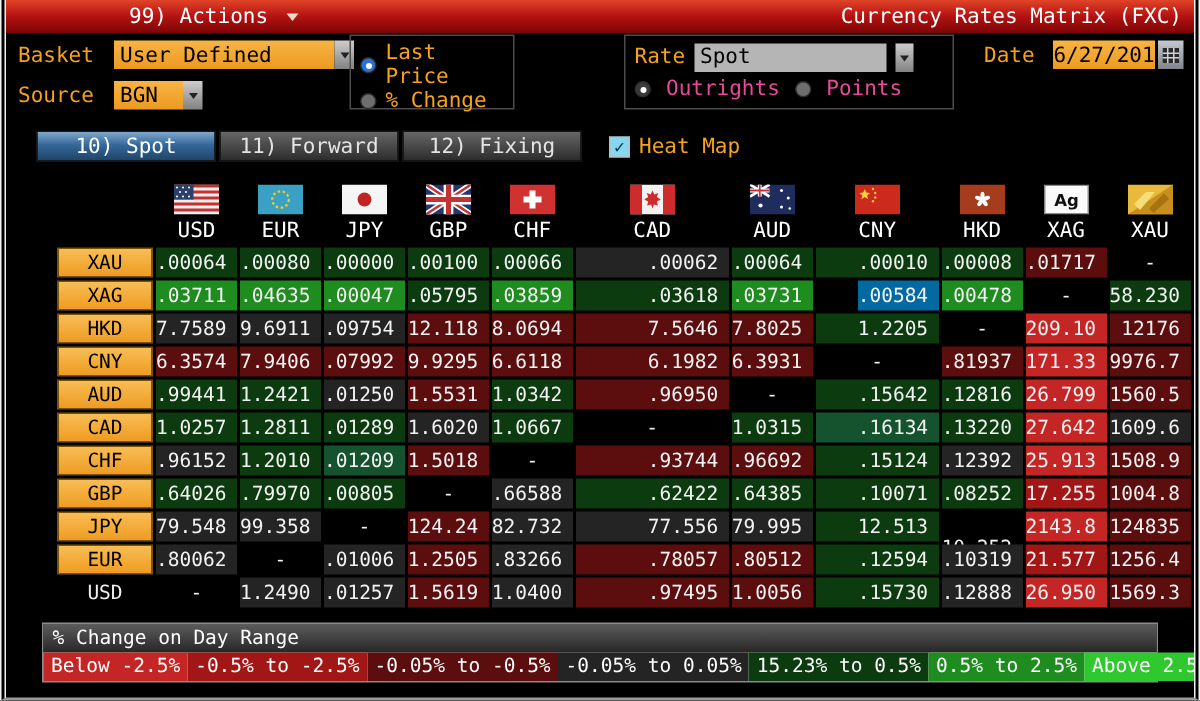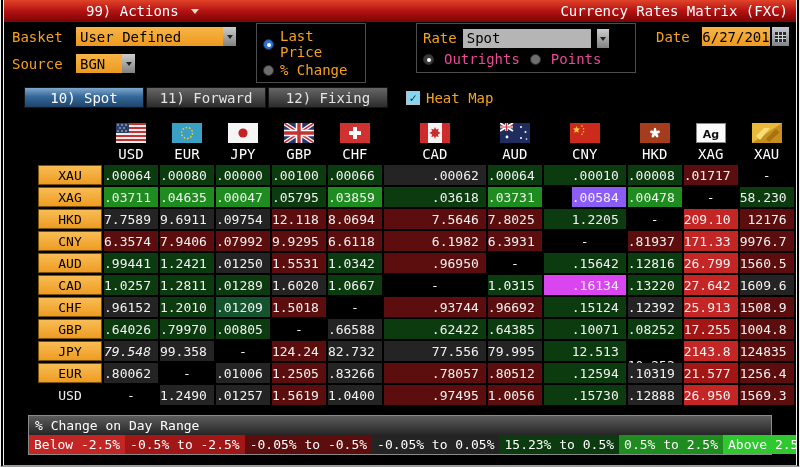--- a/index.html
+++ b/index.html
@@ -79,21 +79,21 @@
     </div>
 
     <span class="lbl" style="left:8px;top:34px">Source</span>
     <div class="dd" style="left:72px;top:32px">
       <span class="val" style="width:46px">BGN</span>
       <span class="arrowbtn">
           <span class="tri"></span>
         </span>
     </div>
 
-    <div class="groupbox" style="left:252px;top:1px;width:110px;height:60px">
+    <div class="groupbox" style="left:229px;top:1px;width:110px;height:50px">
       <div class="radio-row">
         <span class="radio selblue"></span>
         <span class="lbl" style="position:static">Last Price</span>
       </div>
       <div class="radio-row">
         <span class="radio"></span>
         <span class="lbl" style="position:static">% Change</span>
       </div>
     </div>
 
@@ -278,21 +278,21 @@
       <div class="cell" style="background: rgb(92, 14, 14);">.01717</div>
       <div class="cell dash" style="background: rgb(0, 0, 0);">-</div>
       <div class="rowlabel chip">XAG</div>
       <div class="cell" style="background: rgb(31, 140, 31);">.03711</div>
       <div class="cell" style="background: rgb(31, 140, 31);">.04635</div>
       <div class="cell" style="background: rgb(31, 140, 31);">.00047</div>
       <div class="cell" style="background: rgb(11, 59, 15);">.05795</div>
       <div class="cell" style="background: rgb(31, 140, 31);">.03859</div>
       <div class="cell" style="background: rgb(11, 59, 15);">.03618</div>
       <div class="cell" style="background: rgb(31, 140, 31);">.03731</div>
-      <div class="cell" style="background: #8b5cf6; margin-left: 28px;">.00584</div>
+      <div class="cell" style="background: #0369a1; margin-left: 28px;">.00584</div>
       <div class="cell" style="background: rgb(31, 140, 31);">.00478</div>
       <div class="cell dash" style="background: rgb(0, 0, 0);">-</div>
       <div class="cell" style="background: rgb(11, 59, 15);">58.230</div>
       <div class="rowlabel chip">HKD</div>
       <div class="cell" style="background: rgb(36, 36, 36);">7.7589</div>
       <div class="cell" style="background: rgb(36, 36, 36);">9.6911</div>
       <div class="cell" style="background: rgb(36, 36, 36);">.09754</div>
       <div class="cell" style="background: rgb(92, 14, 14);">12.118</div>
       <div class="cell" style="background: rgb(92, 14, 14);">8.0694</div>
       <div class="cell" style="background: rgb(92, 14, 14);">7.5646</div>
@@ -326,21 +326,21 @@
       <div class="cell" style="background: rgb(196, 38, 38);">26.799</div>
       <div class="cell" style="background: rgb(92, 14, 14);">1560.5</div>
       <div class="rowlabel chip">CAD</div>
       <div class="cell" style="background: rgb(11, 59, 15);">1.0257</div>
       <div class="cell" style="background: rgb(11, 59, 15);">1.2811</div>
       <div class="cell" style="background: rgb(11, 59, 15);">.01289</div>
       <div class="cell" style="background: rgb(36, 36, 36);">1.6020</div>
       <div class="cell" style="background: rgb(11, 59, 15);">1.0667</div>
       <div class="cell dash" style="background: rgb(0, 0, 0);">-</div>
       <div class="cell" style="background: rgb(11, 59, 15);">1.0315</div>
-      <div class="cell" style="background: #d946ef;">.16134</div>
+      <div class="cell" style="background: #14532d;">.16134</div>
       <div class="cell" style="background: rgb(11, 59, 15);">.13220</div>
       <div class="cell" style="background: rgb(196, 38, 38);">27.642</div>
       <div class="cell" style="background: rgb(36, 36, 36);">1609.6</div>
       <div class="rowlabel chip">CHF</div>
       <div class="cell" style="background: rgb(36, 36, 36);">.96152</div>
       <div class="cell" style="background: rgb(11, 59, 15);">1.2010</div>
       <div class="cell" style="background: #14532d;">.01209</div>
       <div class="cell" style="background: rgb(92, 14, 14);">1.5018</div>
       <div class="cell dash" style="background: rgb(0, 0, 0);">-</div>
       <div class="cell" style="background: rgb(92, 14, 14);">.93744</div>
@@ -355,21 +355,21 @@
       <div class="cell" style="background: rgb(11, 59, 15);">.00805</div>
       <div class="cell dash" style="background: rgb(0, 0, 0);">-</div>
       <div class="cell" style="background: rgb(36, 36, 36);">.66588</div>
       <div class="cell" style="background: rgb(11, 59, 15);">.62422</div>
       <div class="cell" style="background: rgb(11, 59, 15);">.64385</div>
       <div class="cell" style="background: rgb(11, 59, 15);">.10071</div>
       <div class="cell" style="background: rgb(11, 59, 15);">.08252</div>
       <div class="cell" style="background: rgb(163, 22, 22); text-align: right;">17.255</div>
       <div class="cell" style="background: rgb(92, 14, 14);">1004.8</div>
       <div class="rowlabel chip">JPY</div>
-      <div class="cell" style="background: rgb(36, 36, 36); font-style: italic;">79.548</div>
+      <div class="cell" style="background: rgb(36, 36, 36);">79.548</div>
       <div class="cell" style="background: rgb(36, 36, 36);">99.358</div>
       <div class="cell dash" style="background: rgb(0, 0, 0);">-</div>
       <div class="cell" style="background: rgb(92, 14, 14);">124.24</div>
       <div class="cell" style="background: rgb(36, 36, 36);">82.732</div>
       <div class="cell" style="background: rgb(36, 36, 36);">77.556</div>
       <div class="cell" style="background: rgb(36, 36, 36);">79.995</div>
       <div class="cell" style="background: rgb(11, 59, 15);">12.513</div>
       <div class="cell" style="background: rgb(36, 36, 36); margin-top: 24px;">10.252</div>
       <div class="cell" style="background: rgb(196, 38, 38);">2143.8</div>
       <div class="cell" style="background: rgb(92, 14, 14);">124835</div>

